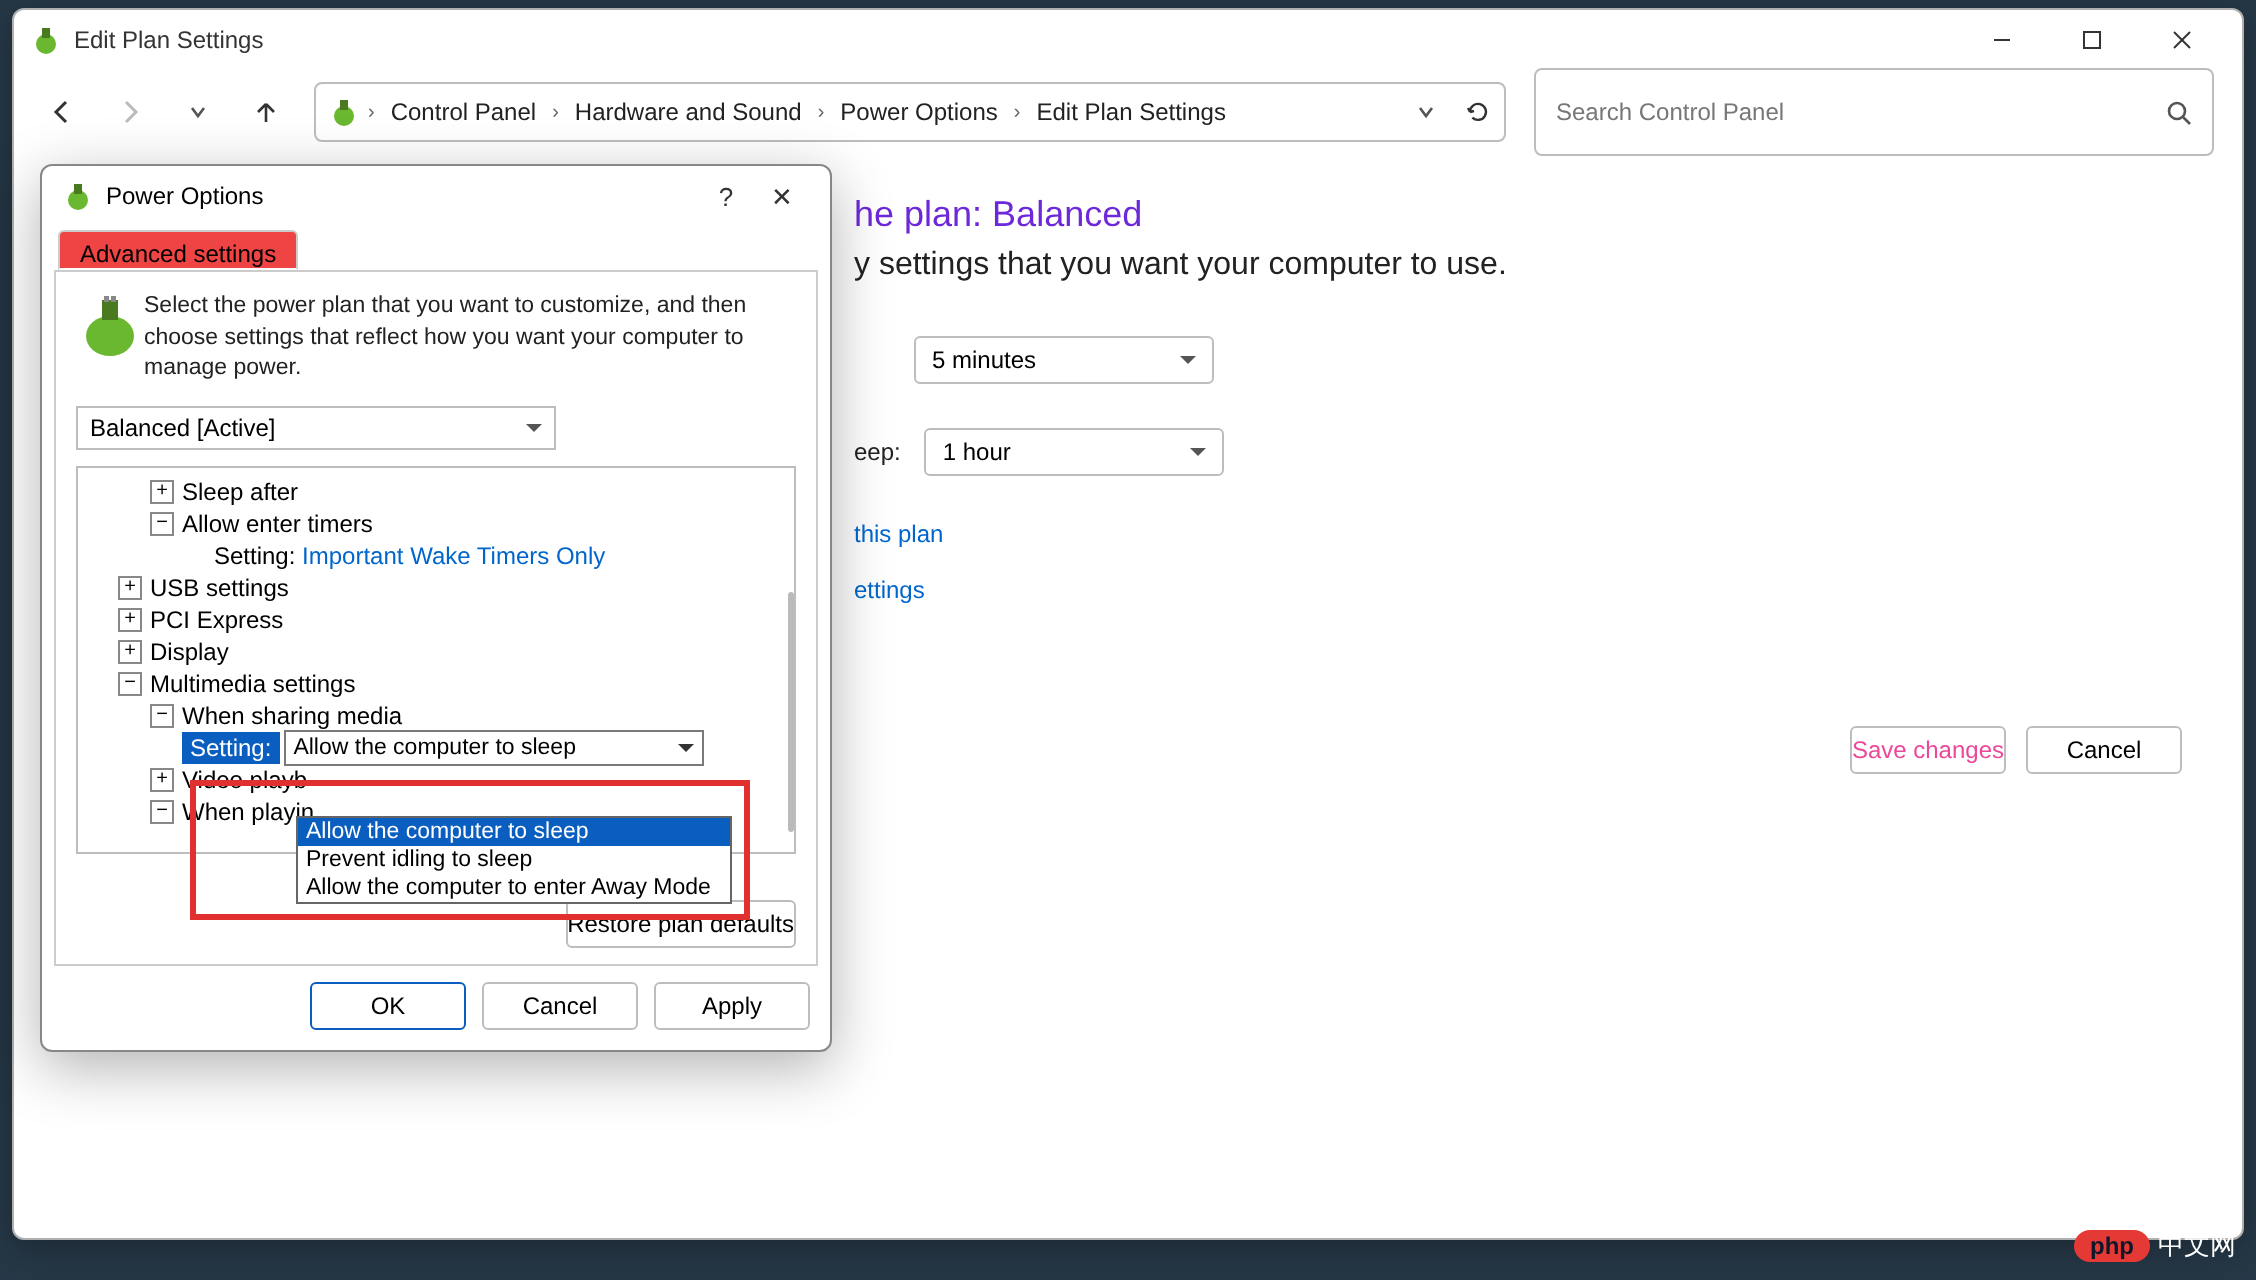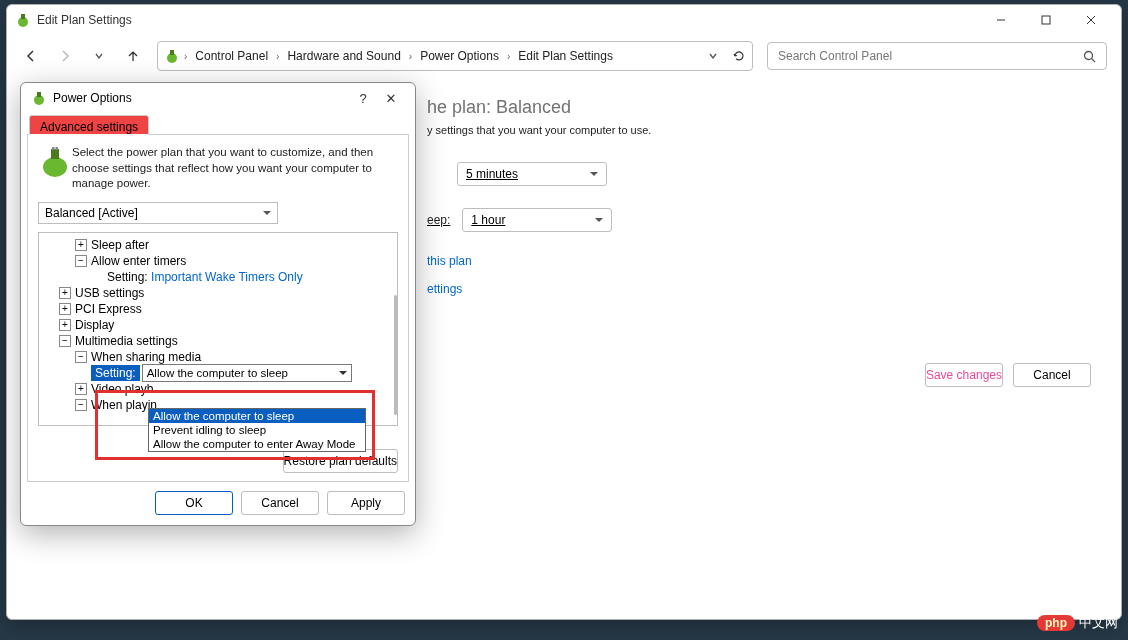--- a/index.html
+++ b/index.html
@@ -11,25 +11,25 @@
   .window-controls { display: flex; }
   .window-controls div { width: 45px; height: 28px; display: flex; align-items: center; justify-content: center; color: #333; }
   .window-controls svg { width: 10px; height: 10px; }
   .toolbar { height: 42px; display: flex; align-items: center; padding: 0 14px; gap: 14px; }
   .toolbar .navbtn { width: 20px; height: 20px; display: flex; align-items: center; justify-content: center; color: #555; }
   .toolbar .navbtn.disabled { color: #bbb; }
   .breadcrumb-bar { flex: 1; height: 30px; border: 1px solid #bdbdbd; border-radius: 4px; display: flex; align-items: center; padding: 0 6px; font-size: 12px; color: #222; gap: 4px; }
   .breadcrumb-bar .crumb { padding: 2px 4px; }
   .breadcrumb-bar .sep { color: #666; font-size: 10px; }
   .breadcrumb-bar .spacer { flex: 1; }
-  .searchbox { width: 340px; height: 28px; border: 1px solid #bdbdbd; border-radius: 4px; display: flex; align-items: center; padding: 0 10px; font-size: 12px; color: #777; justify-content: space-between; }
+  .searchbox { width: 340px; height: 44px; border: 1px solid #bdbdbd; border-radius: 4px; display: flex; align-items: center; padding: 0 10px; font-size: 12px; color: #777; justify-content: space-between; }
   .content { position: relative; padding: 20px 0 0 420px; }
-  .content h2 { margin: 0; font-weight: 400; font-size: 18px; color: #737373; }
-  .content .desc { font-size: 11px; color: #222; margin: 6px 0 26px 0; }
-  .field-row { display: flex; align-items: center; margin-bottom: 22px; text-decoration: underline; }
+  .content h2 { margin: 0; font-weight: 400; font-size: 18px; color: #6d28d9; }
+  .content .desc { font-size: 16px; color: #222; margin: 6px 0 26px 0; }
+  .field-row { display: flex; align-items: center; margin-bottom: 22px; }
   .field-row .label-frag { font-size: 12px; color: #222; }
   .select { width: 150px; height: 24px; border: 1px solid #bdbdbd; border-radius: 3px; font-size: 12px; padding: 0 22px 0 8px; display: flex; align-items: center; position: relative; margin-left: 12px; }
   .select::after { content: ""; position: absolute; right: 8px; top: 9px; border: 4px solid transparent; border-top-color: #555; }
   .link { font-size: 12px; color: #0066cc; margin: 4px 0 14px 0; cursor: pointer; }
   .action-row { position: absolute; top: 358px; right: 30px; display: flex; gap: 10px; }
   .btn { min-width: 78px; height: 24px; border: 1px solid #bdbdbd; border-radius: 3px; background: #fff; font-size: 12px; display: flex; align-items: center; justify-content: center; }
   .btn.disabled { color: #ec4899; }
   
   
   .dialog { position: absolute; left: 20px; top: 82px; width: 396px; height: 444px; background: #fff; border: 1px solid #888; border-radius: 6px; box-shadow: 0 8px 30px rgba(0,0,0,.3); }
@@ -53,21 +53,21 @@
   .setting-input::after { content: ""; position: absolute; right: 4px; top: 6px; border: 4px solid transparent; border-top-color: #333; }
   .dropdown { position: absolute; left: 148px; top: 408px; width: 218px; border: 1px solid #666; background: #fff; font-size: 11.5px; z-index: 50; }
   .dropdown .opt { padding: 1px 4px; }
   .dropdown .opt.sel { background: #0a5ec0; color: #fff; }
   .red-box { position: absolute; border: 3px solid #e03030; pointer-events: none; }
   .restore { position: absolute; right: 10px; bottom: 8px; }
   .dialog-buttons { position: absolute; bottom: 10px; right: 10px; display: flex; gap: 8px; }
   .dialog-buttons .btn.primary { border-color: #0a5ec0; }
   .battery-icon { fill: #6ab82f; }
   .watermark { position: absolute; right: 10px; bottom: 8px; display: flex; align-items: center; gap: 4px; font-size: 13px; color: #fff; }
-  .watermark .php { background: #e53935; color: #fef9c3; border-radius: 10px; padding: 1px 8px; font-weight: bold; font-size: 12px; }
+  .watermark .php { background: #e53935; color: #0f172a; border-radius: 10px; padding: 1px 8px; font-weight: bold; font-size: 12px; }
 </style>
 </head>
 <body>
 
 <div class="main-window">
   <div class="titlebar">
     <svg class="icon" viewBox="0 0 16 16">
         <circle cx="8" cy="10" r="5" class="battery-icon"></circle>
         <rect x="6" y="2" width="4" height="5" fill="#4a7a20"></rect>
       </svg>

